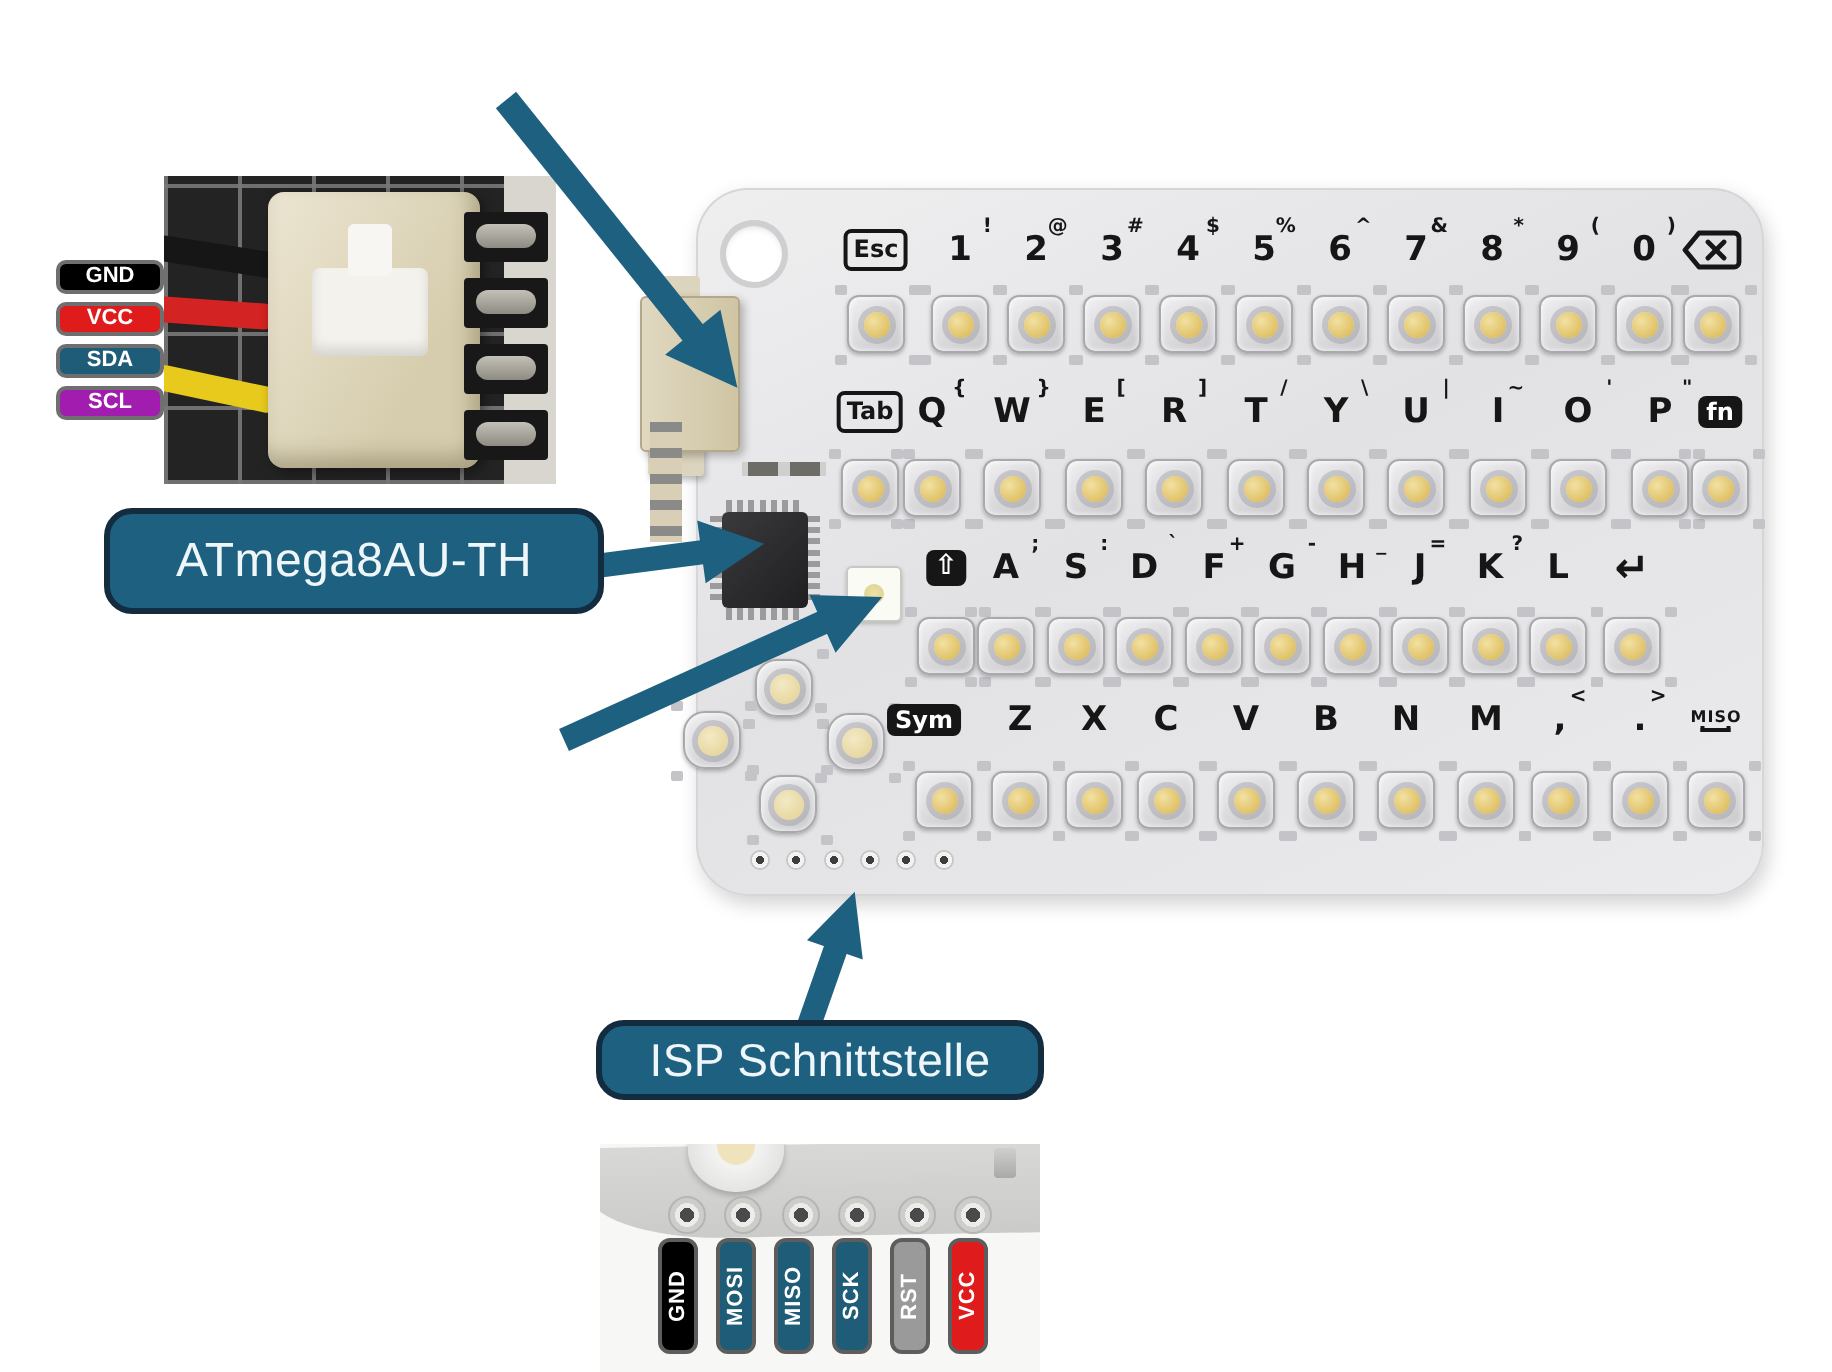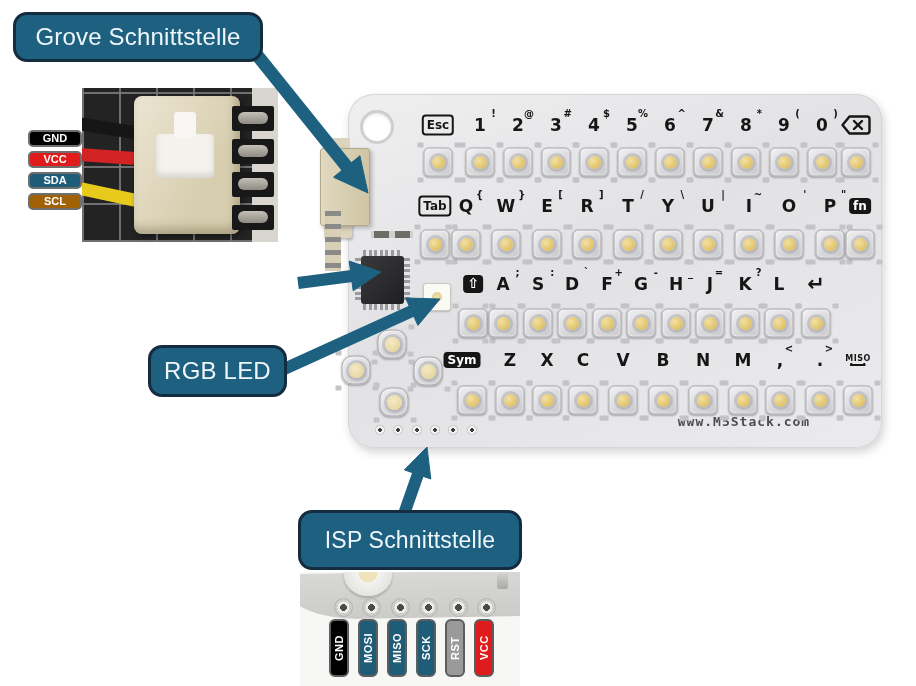--- a/index.html
+++ b/index.html
@@ -6,21 +6,21 @@
   #canvas{position:relative;width:916px;height:686px;background:#ffffff;overflow:hidden;
           font-family:"Liberation Sans",sans-serif;}
 
   
   .anno{position:absolute;z-index:6;background:#1e6080;color:#eef6fa;border:3px solid #132c3f;
         border-radius:14px;display:flex;align-items:center;justify-content:center;
         font-size:24px;font-weight:400;letter-spacing:.2px;box-sizing:border-box;}
   #anno-grove {left:13px;top:12px;width:250px;height:50px;}
   #anno-atmega{left:52px;top:254px;width:250px;height:53px;}
   #anno-rgb   {left:148px;top:345px;width:139px;height:52px;}
-  #anno-isp   {left:298px;top:510px;width:224px;height:60px;font-size:23px;}
+  #anno-isp   {left:298px;top:510px;width:224px;height:40px;font-size:23px;}
 
   
   #arrows{position:absolute;left:0;top:0;z-index:5;}
 
   
   .photo-grove{position:absolute;left:82px;top:88px;width:196px;height:154px;z-index:1;
     background:
       repeating-linear-gradient(0deg,rgba(120,120,120,.9) 0 2px,transparent 2px 37px),
       repeating-linear-gradient(90deg,rgba(120,120,120,.9) 0 2px,transparent 2px 37px),
       #232323;
@@ -135,41 +135,40 @@
       </div>
     <div class="pg-pin" style="top:117px">
         <span></span>
       </div>
   </div>
 
   <div id="grove-pins">
       <div class="chip" style="background: rgb(0, 0, 0);">GND</div>
       <div class="chip" style="background: rgb(224, 27, 27);">VCC</div>
       <div class="chip" style="background: rgb(30, 92, 120);">SDA</div>
-      <div class="chip" style="background: #a16207;">SCL</div>
+      <div class="chip" style="background: #a21caf;">SCL</div>
     </div>
 
   <div class="board" id="board">
     <div class="mount-hole"></div>
     <div class="gsock-tab1"></div>
     <div class="gsock-tab2"></div>
     <div class="gsock">
       <div class="gsock-pins"></div>
     </div>
     <div class="res" style="left:23px;top:137px"></div>
     <div class="res" style="left:44px;top:137px"></div>
     <div class="mcu">
       <div class="mcu-pins-h" style="top:0"></div>
       <div class="mcu-pins-h" style="bottom:0"></div>
       <div class="mcu-pins-v" style="left:0"></div>
       <div class="mcu-pins-v" style="right:0"></div>
       <div class="mcu-body"></div>
     </div>
     <div class="led"></div>
-    <div class="www">www.M5Stack.com</div>
   <div class="sk sk-box" style="left: 90px; top: 31px; transform: translate(-50%, -50%);">Esc</div>
       <div class="kb" style="left: 90px; top: 68px;"></div>
       <div class="sk" style="left: 132px; top: 31px; transform: translate(-50%, -50%);"><span class="main">1</span><span class="sup">!</span></div>
       <div class="kb" style="left: 132px; top: 68px;"></div>
       <div class="sk" style="left: 170px; top: 31px; transform: translate(-50%, -50%);"><span class="main">2</span><span class="sup">@</span></div>
       <div class="kb" style="left: 170px; top: 68px;"></div>
       <div class="sk" style="left: 208px; top: 31px; transform: translate(-50%, -50%);"><span class="main">3</span><span class="sup">#</span></div>
       <div class="kb" style="left: 208px; top: 68px;"></div>
       <div class="sk" style="left: 246px; top: 31px; transform: translate(-50%, -50%);"><span class="main">4</span><span class="sup">$</span></div>
       <div class="kb" style="left: 246px; top: 68px;"></div>
@@ -309,16 +308,15 @@
     <g fill="#1e6080" stroke="#1e6080">
       <line x1="282" y1="370" x2="412" y2="311" stroke-width="12"></line>
       <polygon points="440,299 417.9,325.4 405.6,298" stroke-width="1"></polygon>
     </g>
     <g fill="#1e6080" stroke="#1e6080">
       <line x1="404" y1="514" x2="418" y2="474" stroke-width="12"></line>
       <polygon points="427,447 430.8,479 404.4,469.9" stroke-width="1"></polygon>
     </g>
   </svg>
 
-  <div class="anno" id="anno-grove">Grove Schnittstelle</div>
-  <div class="anno" id="anno-rgb">RGB LED</div>
+  <div class="anno" id="anno-atmega">ATmega8AU-TH</div>
   <div class="anno" id="anno-isp">ISP Schnittstelle</div>
 </div>
 
 </body></html>

